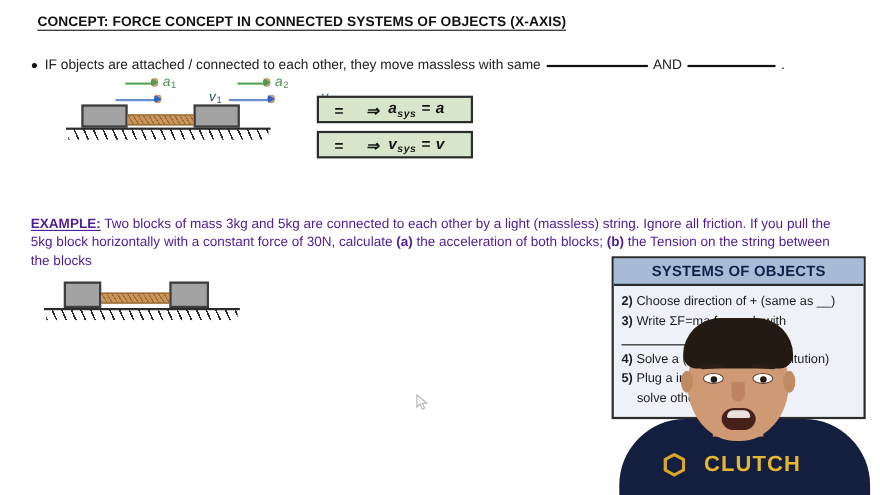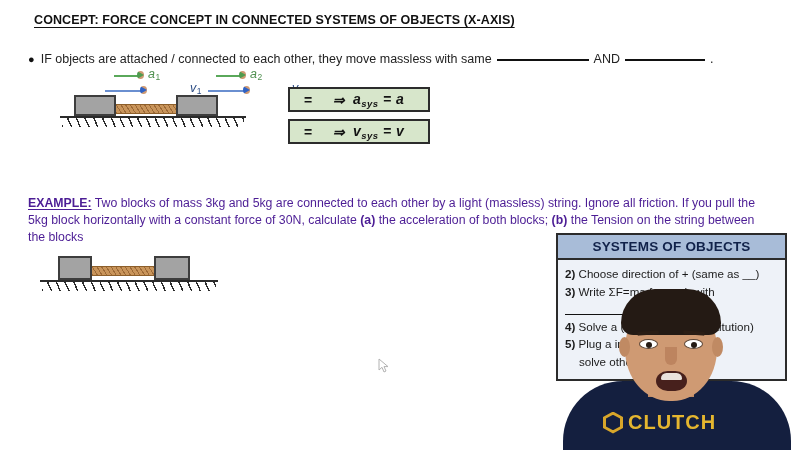--- a/index.html
+++ b/index.html
@@ -131,21 +131,21 @@
   .ear.l{left:74px;} .ear.r{left:167px;}
   .brow{position:absolute;top:46px;width:22px;height:4px;background:#2a1d15;border-radius:3px;}
   .brow.l{left:92px;transform:rotate(-4deg);} .brow.r{left:138px;transform:rotate(4deg);}
   .eye{position:absolute;top:54px;width:17px;height:8px;background:#ffffff;border-radius:50%;border:1px solid #5c4535;}
   .eye.l{left:94px;} .eye.r{left:139px;}
   .pupil{position:absolute;top:2px;left:6px;width:6px;height:6px;background:#241a14;border-radius:50%;}
   .nose{position:absolute;left:120px;top:62px;width:12px;height:18px;background:#bd845f;border-radius:0 0 7px 7px;}
   .mouth{position:absolute;left:111px;top:86px;width:31px;height:20px;background:#47201c;border-radius:14px/12px;}
   .mouth-in{position:absolute;left:5px;top:2px;width:21px;height:7px;background:#e9e2dc;border-radius:10px 10px 3px 3px;}
   .logo{
-    position:absolute;left:58px;top:126px;display:flex;align-items:center;gap:5px;
+    position:absolute;left:58px;top:126px;display:flex;align-items:center;gap:17px;
   }
   .logo-hex{
     width:20px;height:22px;background:#d8a62a;
     clip-path:polygon(50% 0%,100% 25%,100% 75%,50% 100%,0% 75%,0% 25%);
     position:relative;
   }
   .logo-hex::after{
     content:"";position:absolute;left:3px;top:3.2px;width:14px;height:15.6px;background:#141f3f;
     clip-path:polygon(50% 0%,100% 25%,100% 75%,50% 100%,0% 75%,0% 25%);
   }

